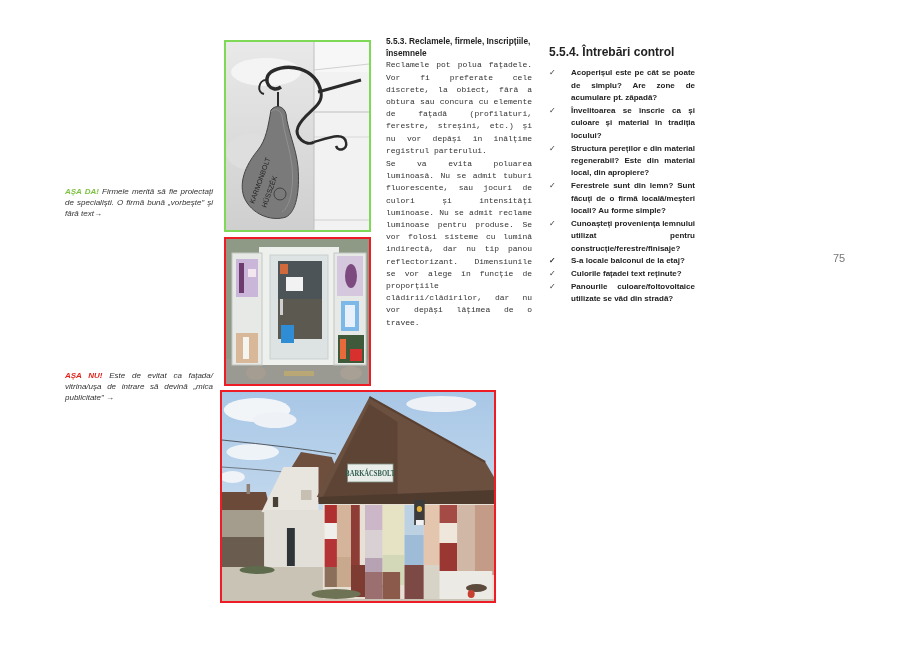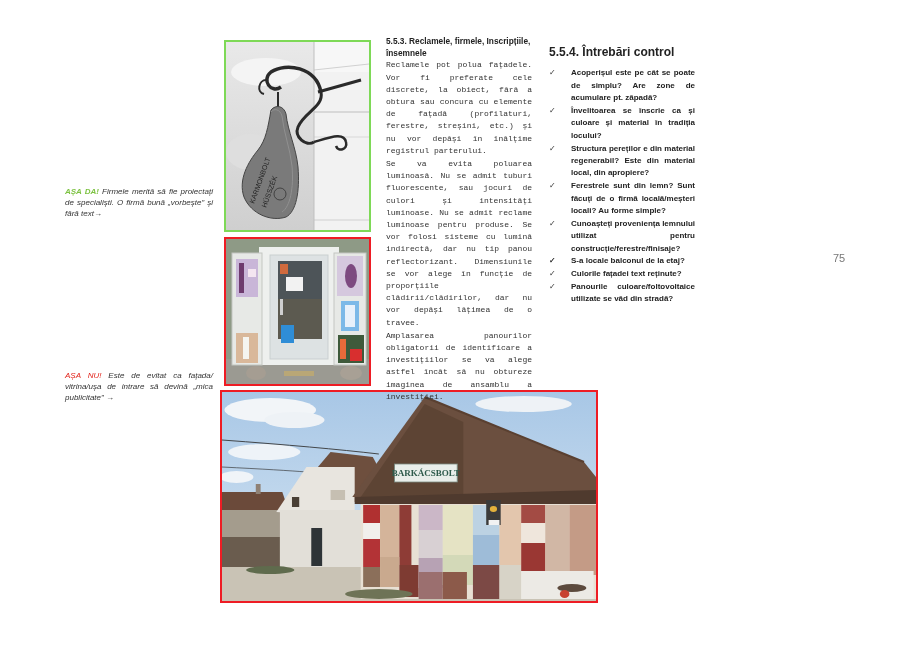--- a/index.html
+++ b/index.html
@@ -5,21 +5,21 @@
   * { box-sizing: border-box; margin: 0; padding: 0; }
   html, body { width: 920px; height: 650px; background: #ffffff; overflow: hidden; }
   body { position: relative; font-family: "Liberation Sans", sans-serif; color: #222; }
 
   .page { position: absolute; left: 0; top: 0; width: 920px; height: 650px; background: #fff; }
 
   
   .caption { position: absolute; left: 65px; width: 148px; font-size: 8px; line-height: 11px; font-style: italic; color: #333; text-align: justify; }
   .caption p { margin-bottom: 4px; }
   .tag-yes { color: #7dc242; font-weight: bold; font-style: italic; }
-  .tag-no { color: #e2231a; font-weight: normal; font-style: italic; }
+  .tag-no { color: #e2231a; font-weight: bold; font-style: italic; }
 
   
   .photo { position: absolute; overflow: hidden; }
   .photo.green { border: 2px solid #7ed957; }
   .photo.red { border: 2px solid #ee1c24; }
   .photo svg { display: block; width: 100%; height: 100%; }
 
   
   .col-mid { position: absolute; left: 386px; top: 35px; width: 146px; font-size: 8px; line-height: 12.2px; color: #333; }
   .col-mid h3 { font-size: 8.3px; font-weight: bold; color: #222; line-height: 12.2px; }
@@ -112,21 +112,21 @@
       <rect x="112" y="96" width="26" height="28" fill="#3e5a3b"></rect>
       <rect x="114" y="100" width="6" height="20" fill="#e86a3a"></rect>
       <rect x="124" y="110" width="12" height="12" fill="#d82f2f"></rect>
 
       <ellipse cx="30" cy="134" rx="10" ry="7" fill="#a59d92"></ellipse>
       <ellipse cx="125" cy="134" rx="11" ry="7" fill="#a8a095"></ellipse>
       <rect x="58" y="132" width="30" height="5" fill="#b9a776"></rect>
     </svg>
   </div>
 
-  <div class="photo red" style="left:220px; top:390px; width:378px; height:213px;">
+  <div class="photo red" style="left:220px; top:390px; width:276px; height:213px;">
     <svg viewBox="0 0 310 209" preserveAspectRatio="none">
       <defs>
         <linearGradient id="sky2" x1="0" y1="0" x2="0" y2="1">
           <stop offset="0" stop-color="#a8c7e6"></stop>
             <stop offset="1" stop-color="#d7e6f3"></stop>
         </linearGradient>
       </defs>
       <rect width="310" height="209" fill="url(#sky2)"></rect>
       <ellipse cx="40" cy="18" rx="38" ry="12" fill="#f2f5f8"></ellipse>
       <ellipse cx="60" cy="28" rx="25" ry="8" fill="#eef2f6"></ellipse>
@@ -196,21 +196,20 @@
 
       <ellipse cx="130" cy="202" rx="28" ry="5" fill="#6e7356"></ellipse>
       <ellipse cx="40" cy="178" rx="20" ry="4" fill="#5f6b4d"></ellipse>
     </svg>
   </div>
 
   <div class="col-mid">
     <h3>5.5.3. Reclamele, firmele, Inscripțiile, însemnele</h3>
     <p>Reclamele pot polua fațadele. Vor fi preferate cele discrete, la obiect, fără a obtura sau concura cu elemente de fațadă (profilaturi, ferestre, streșini, etc.) și nu vor depăși în înălțime registrul parterului.</p>
     <p>Se va evita poluarea luminoasă. Nu se admit tuburi fluorescente, sau jocuri de culori și intensități luminoase. Nu se admit reclame luminoase pentru produse. Se vor folosi sisteme cu lumină indirectă, dar nu tip panou reflectorizant. Dimensiunile se vor alege în funcție de proporțiile clădirii/clădirilor, dar nu vor depăși lățimea de o travee.</p>
-    <p>Amplasarea panourilor obligatorii de identificare a investițiilor se va alege astfel încât să nu obtureze imaginea de ansamblu a investiției.</p>
   </div>
 
   <div class="col-right">
     <h3>5.5.4. Întrebări control</h3>
     <ul class="q-list">
       <li class="q-item"><span class="q-check">✓</span><span>Acoperișul este pe cât se poate de simplu? Are zone de acumulare pt. zăpadă?</span></li>
       <li class="q-item"><span class="q-check">✓</span><span>Învelitoarea se înscrie ca și culoare și material în tradiția locului?</span></li>
       <li class="q-item"><span class="q-check">✓</span><span>Structura pereților e din material regenerabil? Este din material local, din apropiere?</span></li>
       <li class="q-item"><span class="q-check">✓</span><span>Ferestrele sunt din lemn? Sunt făcuți de o firmă locală/meșteri locali? Au forme simple?</span></li>
       <li class="q-item"><span class="q-check">✓</span><span>Cunoașteți proveniența lemnului utilizat pentru construcție/ferestre/finisaje?</span></li>

